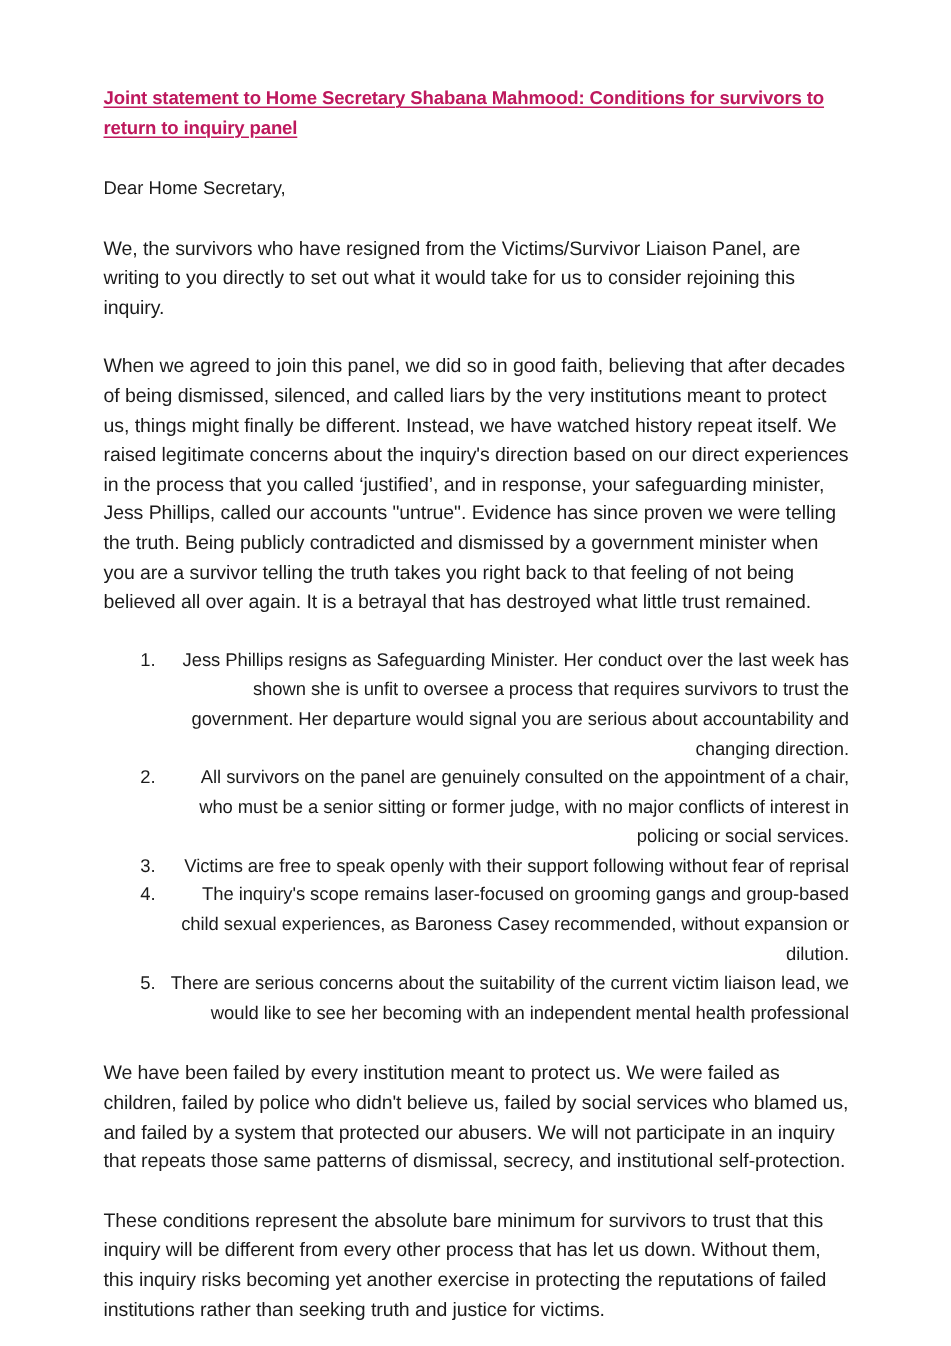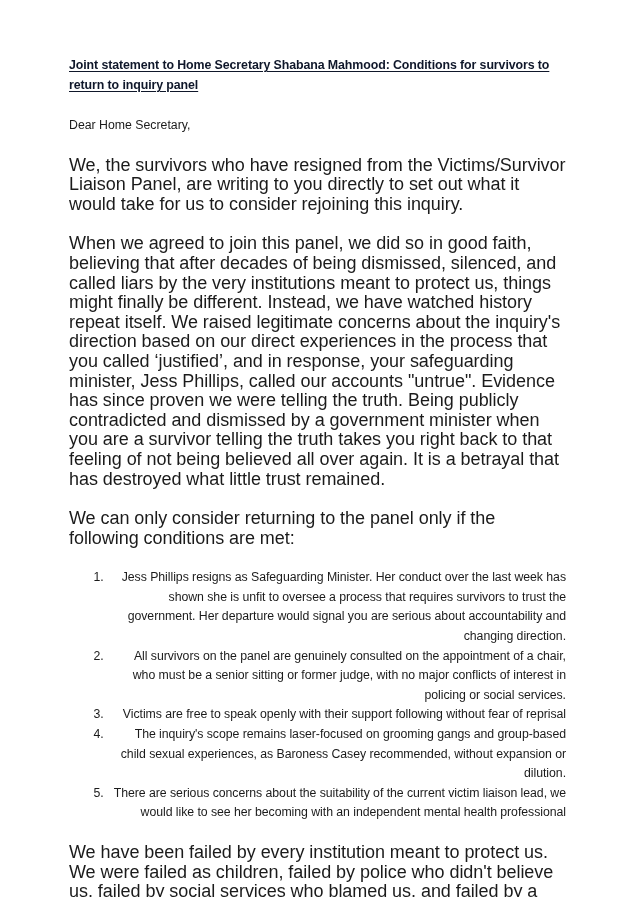--- a/index.html
+++ b/index.html
@@ -30,30 +30,30 @@
     top: 56px;
     width: 497px;
   }
 
   .doc-title {
     font-size: 12.4px;
     font-weight: bold;
     line-height: 19.5px;
     letter-spacing: -0.1px;
     margin: 0 0 21px 0;
-    color: #0f172a;
+    color: #be185d;
   }
   .doc-title .u-line {
     text-decoration: underline;
     text-underline-offset: 2px;
     text-decoration-thickness: 1px;
   }
 
   p.para {
-    font-size: 18px;
+    font-size: 13px;
     line-height: 19.6px;
     margin: 0 0 20px 0;
     text-align: left;
     letter-spacing: -0.05px;
   }
 
   p.salutation {
     font-size: 12.3px;
     line-height: 19.6px;
     margin: 4px 0 20px 0;
@@ -80,21 +80,20 @@
 
     <h1 class="doc-title"><span class="u-line">Joint statement to Home Secretary Shabana Mahmood: Conditions for survivors to</span><br><span class="u-line">return to inquiry panel</span></h1>
 
     <p class="salutation">Dear Home Secretary,</p>
 
     <p class="para">We, the survivors who have resigned from the Victims/Survivor Liaison Panel, are writing to you directly to set out what it would take for us to consider rejoining this inquiry.</p>
 
     <p class="para">When we agreed to join this panel, we did so in good faith, believing that after decades of being dismissed, silenced, and called liars by the very institutions meant to protect us, things might finally be different. Instead, we have watched history repeat itself. We raised legitimate concerns about the inquiry's direction based on our direct experiences in the process that you called ‘justified’, and in response, your safeguarding minister, Jess Phillips, called our accounts "untrue". Evidence has since proven we were telling the truth. Being publicly contradicted and dismissed by a government minister when you are a survivor telling the truth takes you right back to that feeling of not being believed all over again. It is a betrayal that has destroyed what little trust remained.</p>
 
 
-    <p class="para">We can only consider returning to the panel only if the following conditions are met:</p>
 
     <ol class="conditions">
       <li>Jess Phillips resigns as Safeguarding Minister. Her conduct over the last week has shown she is unfit to oversee a process that requires survivors to trust the government. Her departure would signal you are serious about accountability and changing direction.</li>
       <li>All survivors on the panel are genuinely consulted on the appointment of a chair, who must be a senior sitting or former judge, with no major conflicts of interest in policing or social services.</li>
       <li>Victims are free to speak openly with their support following without fear of reprisal</li>
       <li>The inquiry's scope remains laser-focused on grooming gangs and group-based child sexual experiences, as Baroness Casey recommended, without expansion or dilution.</li>
       <li>There are serious concerns about the suitability of the current victim liaison lead, we would like to see her becoming with an independent mental health professional</li>
     </ol>
 
     <p class="para">We have been failed by every institution meant to protect us. We were failed as children, failed by police who didn't believe us, failed by social services who blamed us, and failed by a system that protected our abusers. We will not participate in an inquiry that repeats those same patterns of dismissal, secrecy, and institutional self-protection.</p>

